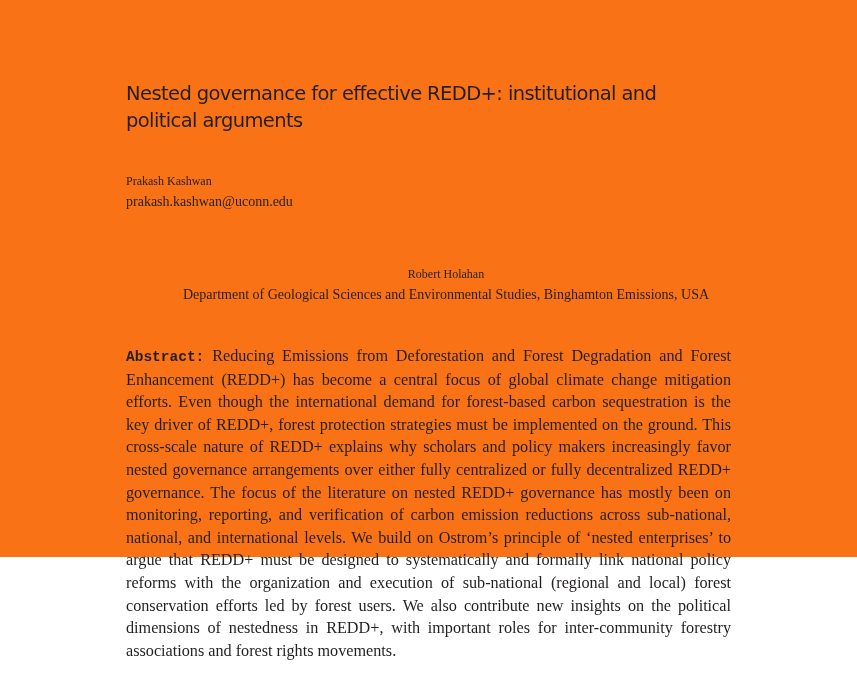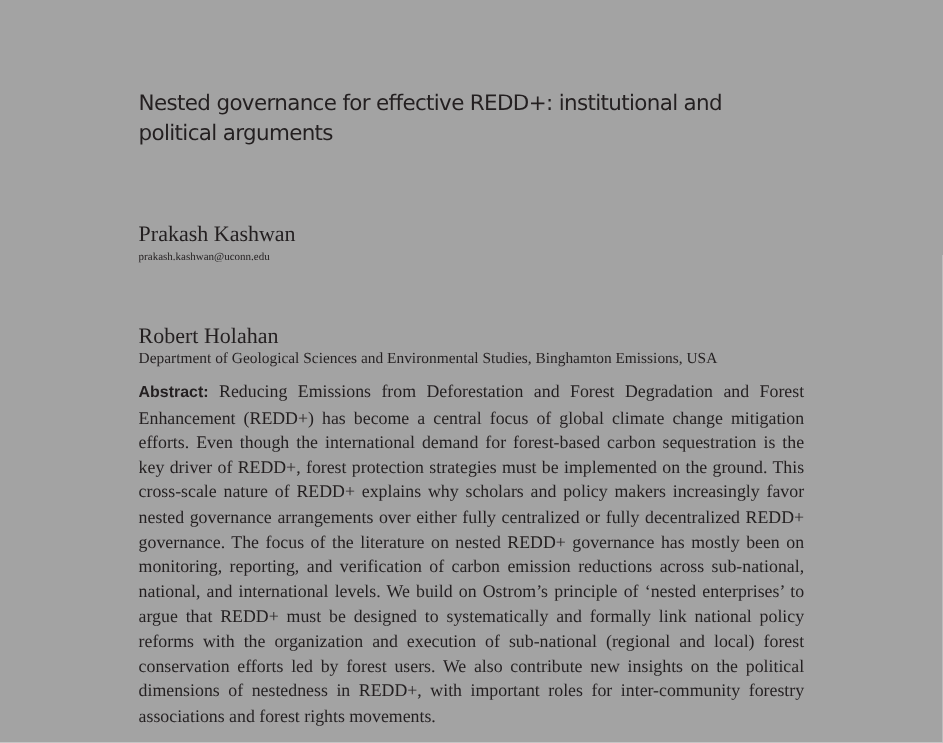--- a/index.html
+++ b/index.html
@@ -1,34 +1,34 @@
 <!DOCTYPE html>
 <html><head>
 <meta charset="utf-8">
 <style>
   html, body { margin: 0; padding: 0; background: #ffffff; }
   body { width: 857px; height: 675px; overflow: hidden; position: relative; color: #231f20; }
-  .page { position: absolute; left: 0; top: 0; width: 857px; height: 675px; background: #a3a3a3; }
+  .page { position: absolute; left: 0; top: 0; width: 857px; height: 557px; background: #f97316; }
   .title {
     position: absolute; left: 126px; top: 80px; width: 600px;
     font-family: "DejaVu Sans", sans-serif; font-size: 19.5px; line-height: 27px;
     letter-spacing: -0.6px; color: #231f20; margin: 0; font-weight: normal;
   }
   .author-block { position: absolute; left: 126px; width: 640px; font-family: "Liberation Serif", serif; color: #231f20; }
   .author-block.a1 { top: 170px; }
-  .author-block.a2 { top: 263px; }
-  .author-name { font-size: 20px; line-height: 22px; margin-top: 32px; }
+  .author-block.a2 { top: 263px; text-align: center; }
+  .author-name { font-size: 12px; line-height: 22px; }
   .affil { font-size: 14px; line-height: 19px; }
-  .email { font-size: 10px; line-height: 19px; }
+  .email { font-size: 14px; line-height: 19px; }
   .abstract {
     position: absolute; left: 126px; top: 345px; width: 605px;
     font-family: "Liberation Serif", serif; font-size: 16.2px; line-height: 22.6px;
     text-align: justify; color: #231f20; margin: 0;
   }
-  .abstract-label { font-family: Liberation Sans, sans-serif; font-weight: bold; font-size: 14.5px; }
+  .abstract-label { font-family: Liberation Mono, monospace; font-weight: bold; font-size: 14.5px; }
 </style>
 </head>
 <body>
 
 <div class="page">
   <h1 class="title">Nested governance for effective REDD+: institutional and political arguments</h1>
 
   <div class="author-block a1">
     <div class="author-name">Prakash Kashwan</div>
     <div class="email">prakash.kashwan@uconn.edu</div>

